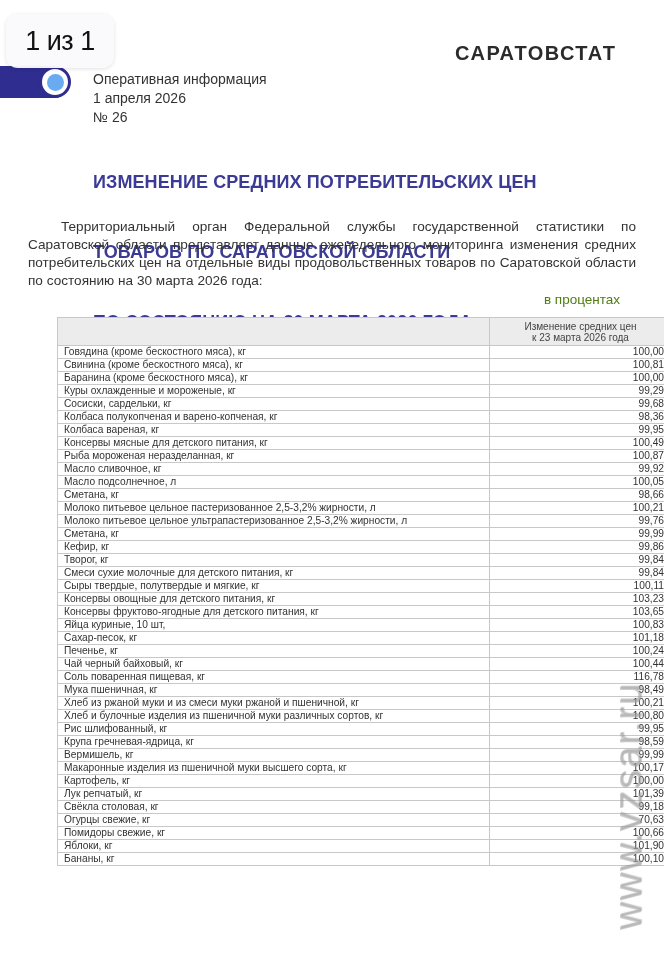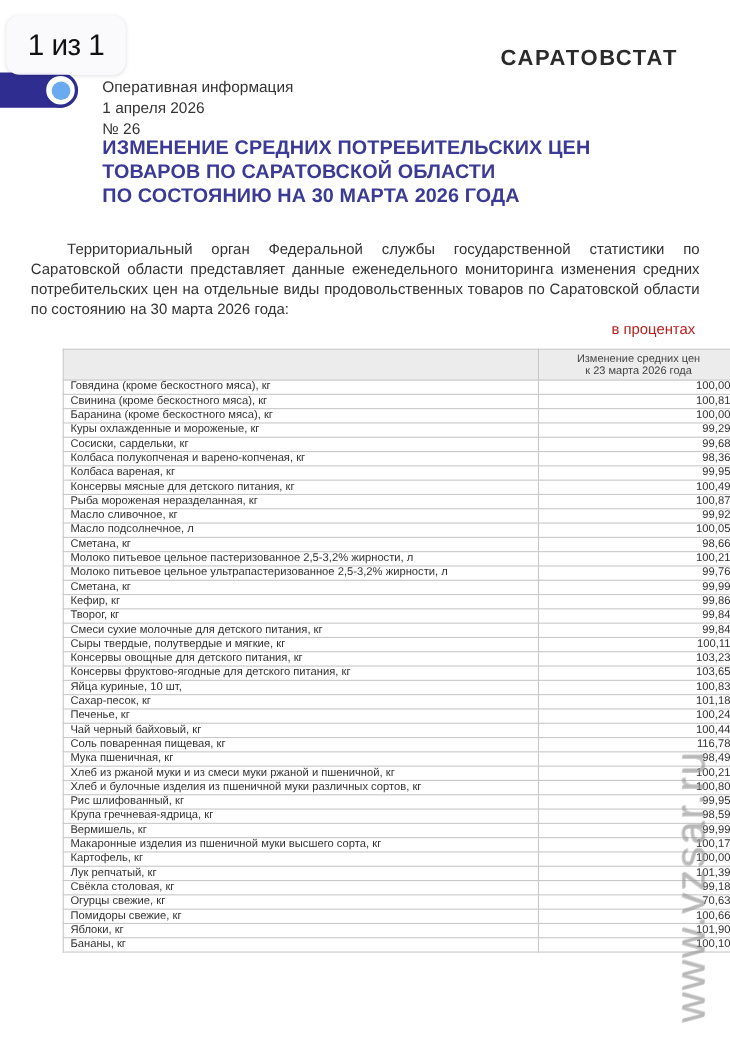--- a/index.html
+++ b/index.html
@@ -32,27 +32,27 @@
     box-sizing: border-box; border: 3px solid #2f2d8f;
     display: flex; align-items: center; justify-content: center;
   }
   .logo-dot { width: 17px; height: 17px; border-radius: 50%; background: #6aaaf0; }
   .meta { position: absolute; left: 93px; top: 70px; font-size: 14px; line-height: 19px; color: #333; }
   .title {
     position: absolute; left: 93px; top: 123px;
     font-size: 18px; font-weight: bold; line-height: 22px; color: #3b3a95;
     letter-spacing: 0.1px;
   }
-  .title div { white-space: nowrap; }
+  .title div { white-space: nowrap; margin-top: 48px; }
   .intro {
     position: absolute; left: 28px; top: 218px; width: 608px;
     font-size: 13.6px; line-height: 18px; color: #333; text-align: justify;
     text-indent: 33px;
   }
-  .units { position: absolute; right: 32px; top: 292px; font-size: 13.5px; color: #b91c1c; }
+  .units { position: absolute; right: 44px; top: 292px; font-size: 13.5px; color: #4d7c0f; }
   table.data {
     position: absolute; left: 21px; top: 317px; width: 615px;
     border-collapse: collapse; table-layout: fixed;
     font-size: 10.2px; color: #333; margin-left: 36px;
   }
   table.data th {
     background: #ececec; font-weight: normal; height: 25px;
     border: 1px solid #c8c8c8; font-size: 10px; line-height: 11px; color: #444;
   }
   table.data td {

